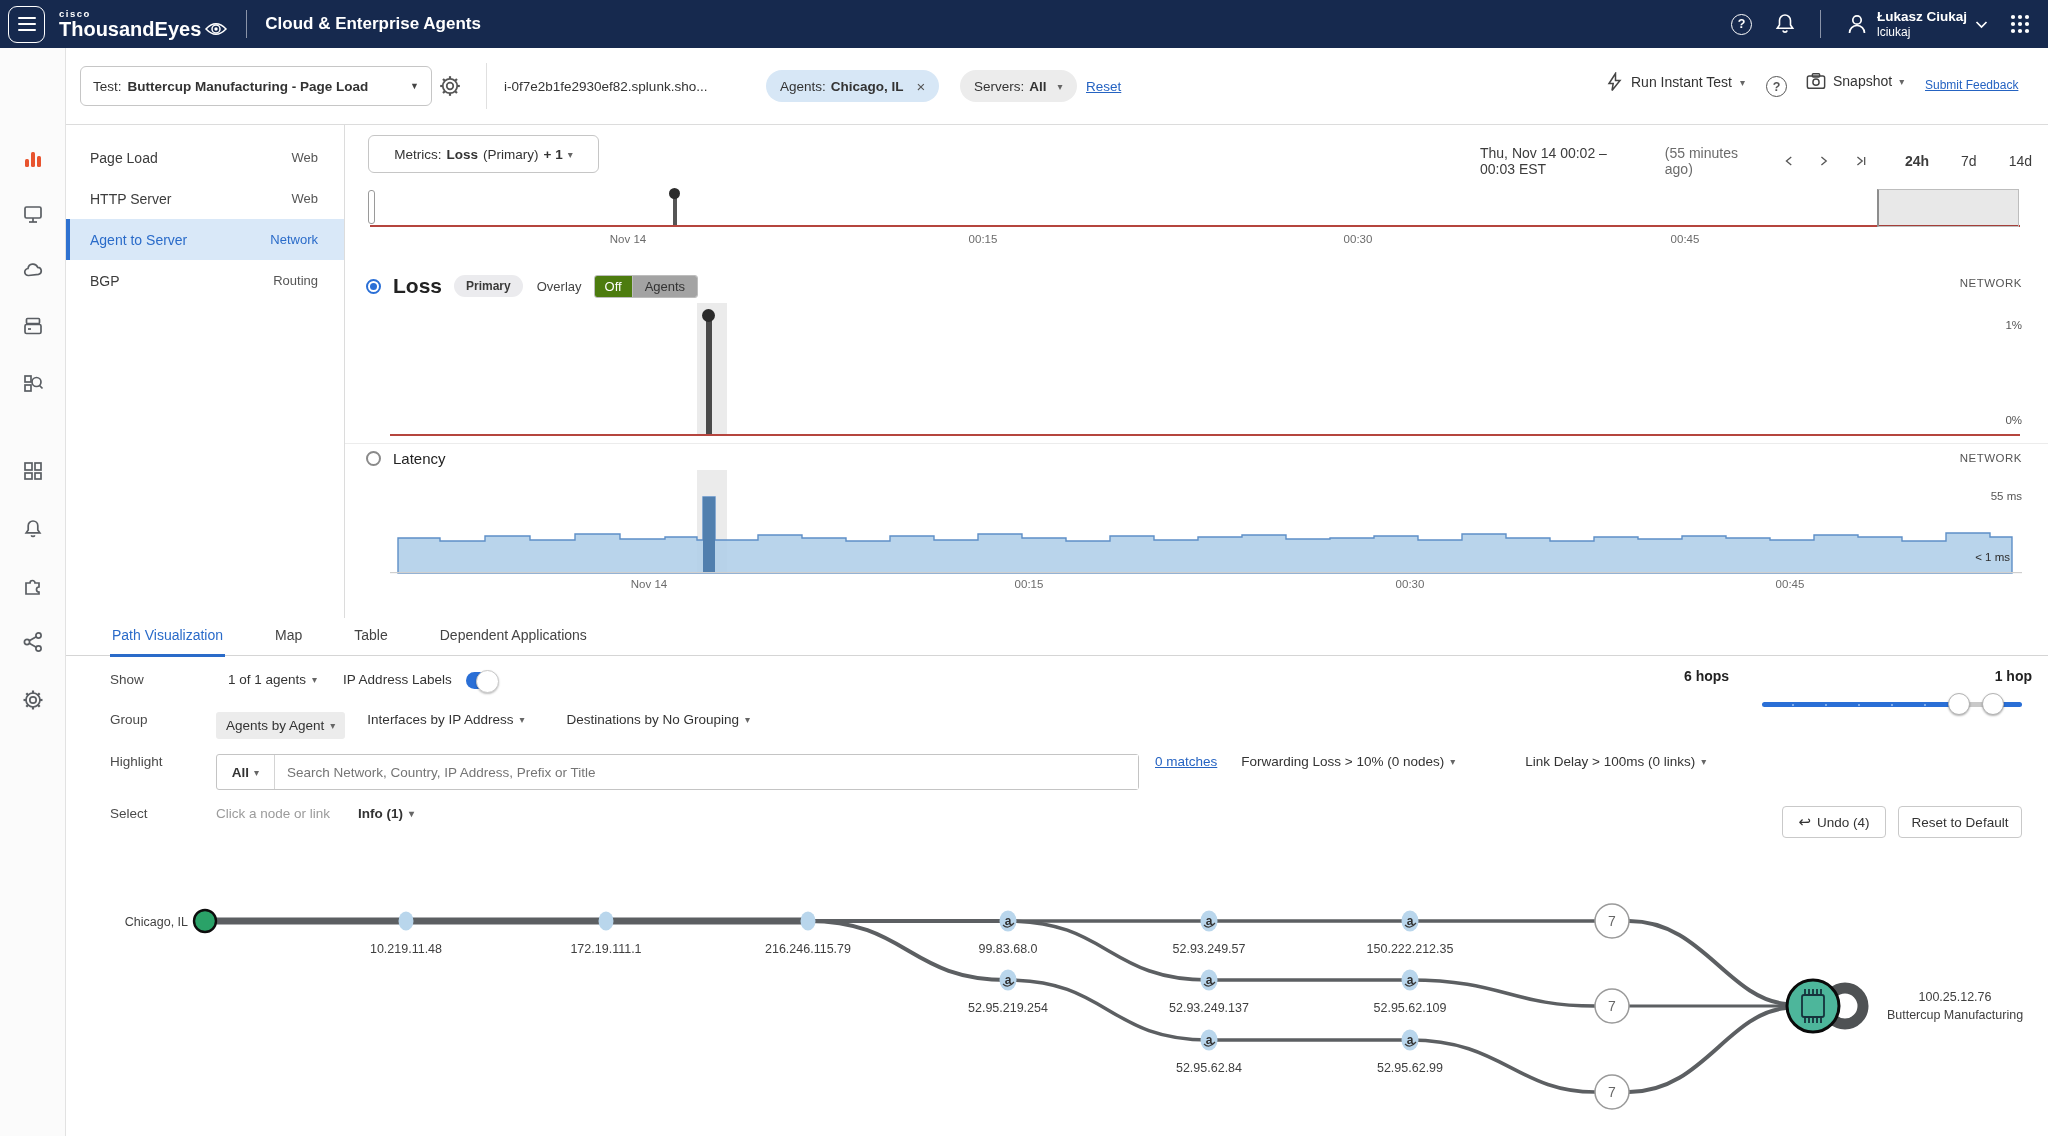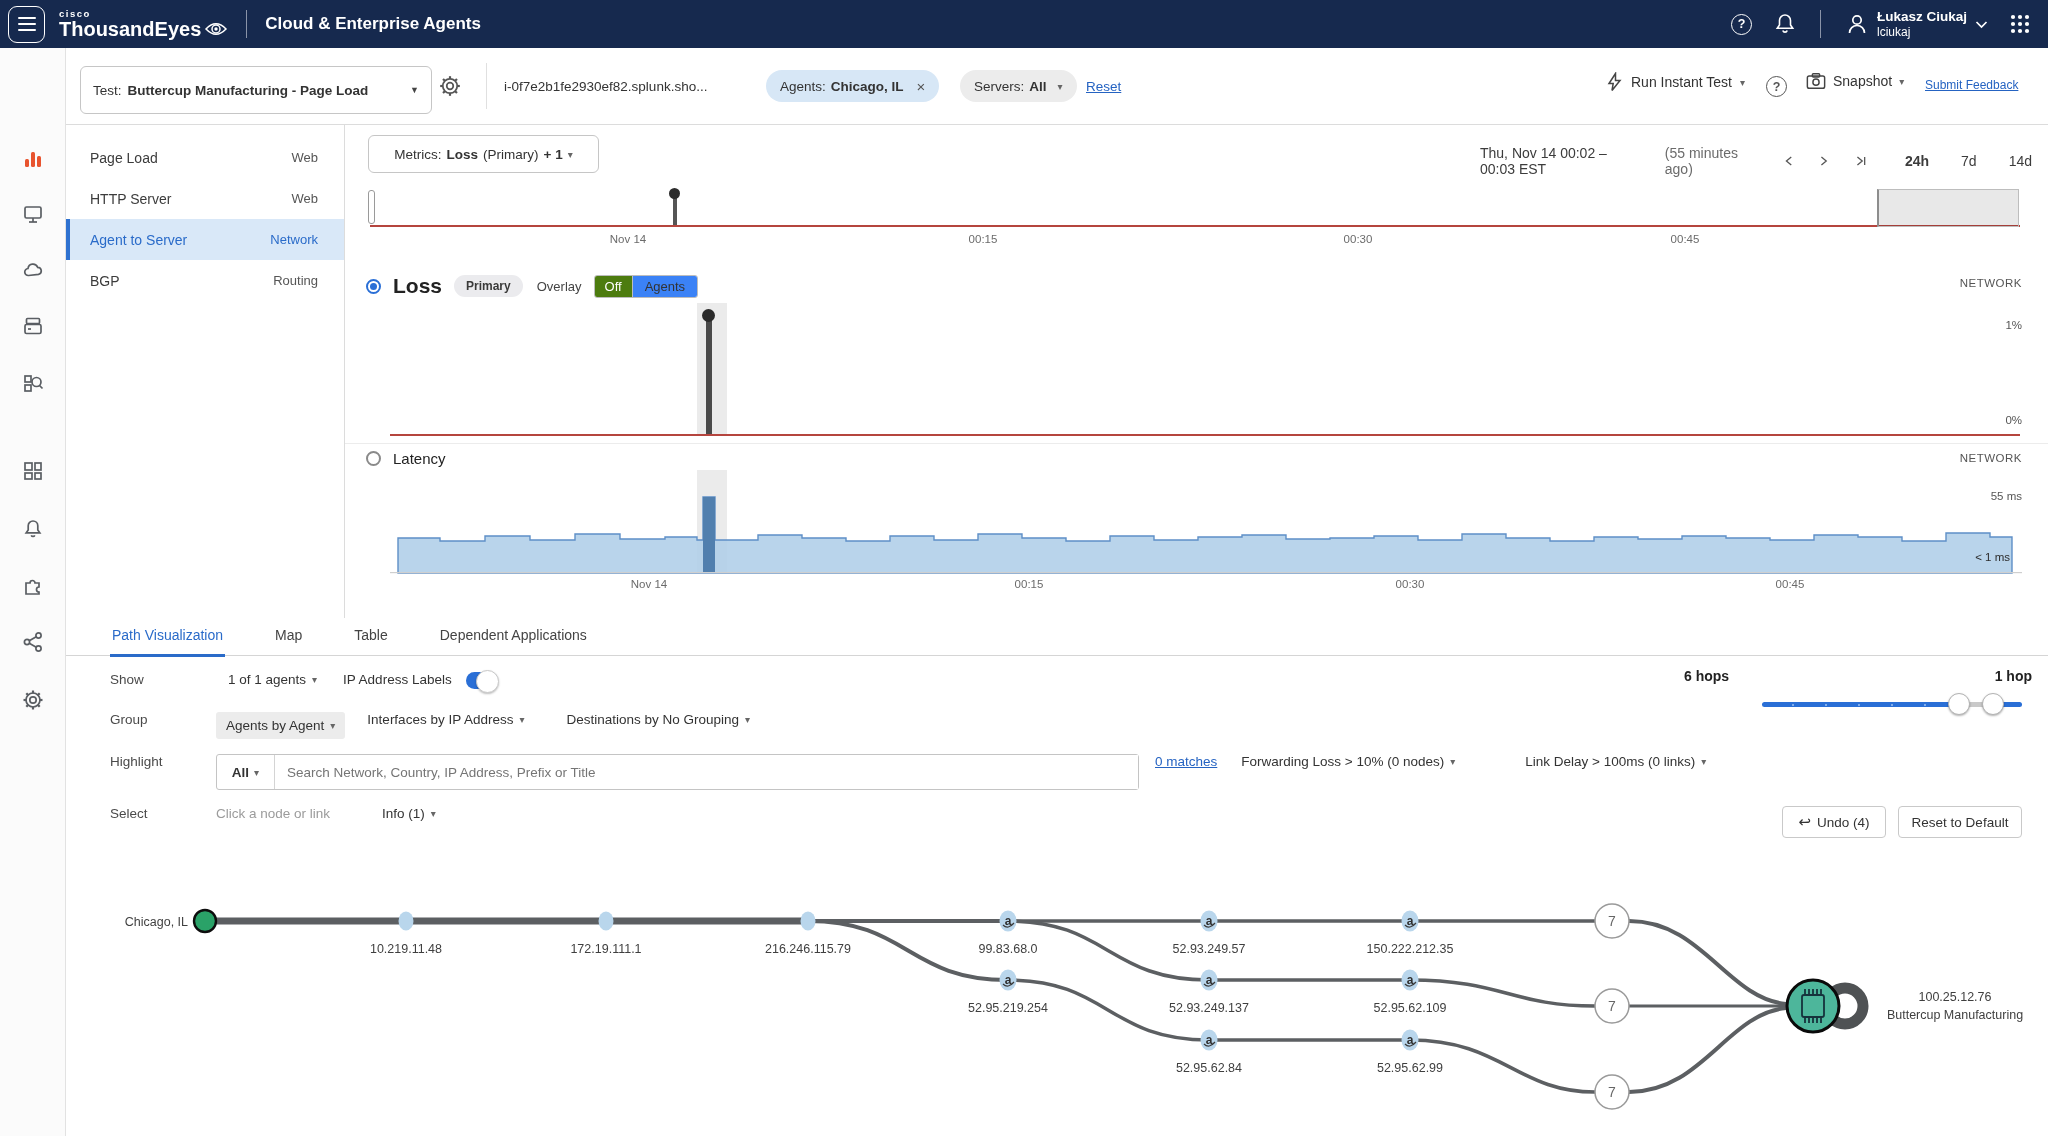--- a/index.html
+++ b/index.html
@@ -22,41 +22,41 @@
   .userblock{display:flex;align-items:center;gap:8px;cursor:pointer}
   .uname{font-size:13.5px;font-weight:bold;line-height:1.2}
   .uid{font-size:12px;font-weight:normal}
 
   
   .rail{top:48px;left:0;width:66px;height:1088px;background:#fbfbfb;border-right:1px solid #e2e2e2}
   .railbtn{position:absolute;left:13px;width:40px;height:40px;display:flex;align-items:center;justify-content:center;cursor:pointer;border-radius:6px}
 
   
   .testbar{top:48px;left:66px;width:1982px;height:77px;background:#fff;border-bottom:1px solid #dcdcdc}
-  .testsel{position:absolute;left:14px;top:18px;width:352px;height:48px;border:1px solid #c6c6c6;border-radius:6px;display:flex;align-items:center;padding:0 12px;font-size:13.5px;cursor:pointer;gap:6px}
+  .testsel{position:absolute;left:14px;top:18px;width:352px;height:40px;border:1px solid #c6c6c6;border-radius:6px;display:flex;align-items:center;padding:0 12px;font-size:13.5px;cursor:pointer;gap:6px}
   .chip{height:32px;border-radius:16px;display:flex;align-items:center;font-size:13.5px;padding:0 14px;gap:5px}
   .link{color:#2563c2;text-decoration:underline;cursor:pointer;font-size:13.5px}
   .caret{font-size:10px;color:#666}
   .vline{width:1px;height:46px;background:#e0e0e0}
 
   
   .mpanel{top:125px;left:66px;width:279px;height:493px;border-right:1px solid #dcdcdc;background:#fff;padding-top:12px}
   .mrow{height:41px;display:flex;align-items:center;padding:0 26px 0 20px;font-size:14px;color:#3c3c3c;cursor:pointer;border-left:4px solid transparent}
   .mrow .mtype{margin-left:auto;font-size:13px;color:#555}
   .mrow.active{background:#d9e8f8;border-left-color:#2f72d0;color:#2a6bc9}
   .mrow.active .mtype{color:#2a6bc9}
 
   .btnbox{border:1px solid #c6c6c6;border-radius:6px;background:#fff;cursor:pointer}
   .radio{width:15px;height:15px;border-radius:50%;border:2px solid #2a6fd6;display:inline-flex;align-items:center;justify-content:center}
   .radio.on::after{content:"";width:7px;height:7px;border-radius:50%;background:#2a6fd6}
   .radio.off{border-color:#8a8a8a}
   .badge{background:#ebebee;border-radius:12px;font-size:12px;font-weight:bold;color:#3a3a3a;padding:4px 12px}
   .seg{display:flex;border:1px solid #bdbdbd;border-radius:3px;overflow:hidden;font-size:13px}
   .seg .on{background:#4d7c0f;color:#fff;padding:3px 10px}
-  .seg .offw{background:#3b82f6;color:#333;padding:3px 12px;border-left:1px solid #bdbdbd}
+  .seg .offw{background:#a3a3a3;color:#333;padding:3px 12px;border-left:1px solid #bdbdbd}
   .axlab{position:absolute;width:70px;text-align:center;font-size:11.5px;color:#6b6b6b}
   .rlab{position:absolute;width:150px;text-align:right;font-size:11.5px;color:#555}
 
   
   .tabs{top:614px;left:66px;width:1982px;height:42px;border-bottom:1px solid #d5d5d5;display:flex;align-items:flex-end;padding-left:44px;gap:48px}
   .tab{font-size:14px;color:#444;padding:10px 2px 12px;cursor:pointer}
   .tab.active{color:#2a6bc9;border-bottom:3px solid #2a6bc9;margin-bottom:-2px;padding-bottom:11px}
 
   
   .crow{left:66px;display:flex;align-items:flex-start;padding-left:44px;font-size:13.5px}
@@ -415,21 +415,21 @@
     </span>
     <span class="ddl" style="margin-left:70px">
       <span>Link Delay &gt; 100ms  (0 links)</span>
         <span class="caret">▾</span>
     </span>
   </div>
 
   <div class="abs crow" style="top:806px;height:32px;width:900px">
     <span class="clabel">Select</span>
     <span style="color:#9b9b9b">Click a node or link</span>
-    <span class="ddl" style="margin-left:52px;font-weight:400">
+    <span class="ddl" style="margin-left:28px;font-weight:700">
       <span>Info (1)</span>
         <span class="caret">▾</span>
     </span>
   </div>
 
   <div class="abs" style="left:1684px;top:668px;font-size:14px;font-weight:bold;color:#222">6 hops</div>
   <div class="abs" style="left:1962px;top:668px;width:70px;text-align:right;font-size:14px;font-weight:bold;color:#222">1 hop</div>
   <div class="abs" style="left:1762px;top:702px;width:260px;height:5px;border-radius:3px;background:#2a6fd6">
     <div class="abs" style="left:197px;top:0;width:34px;height:5px;background:#c9c9c9"></div>
     <div class="abs" style="left:30px;top:1.5px;width:2px;height:2px;border-radius:50%;background:#9cc0f0"></div>

